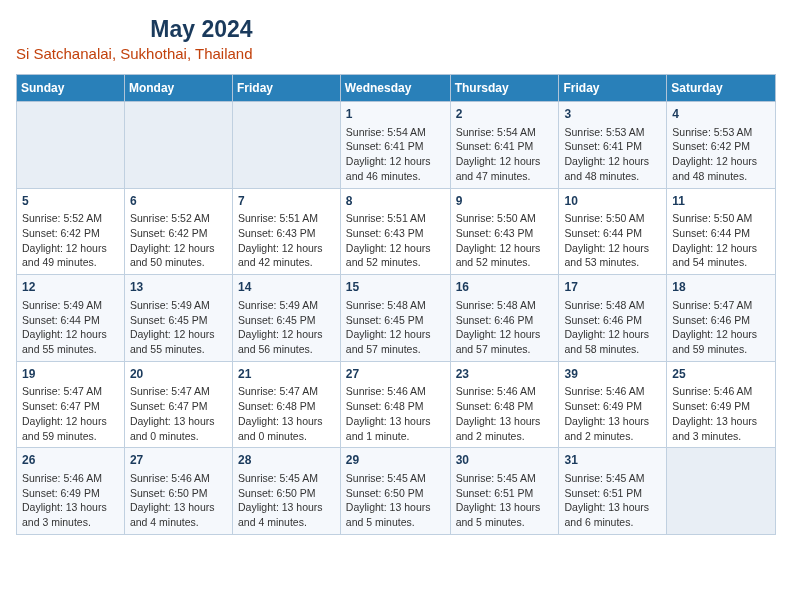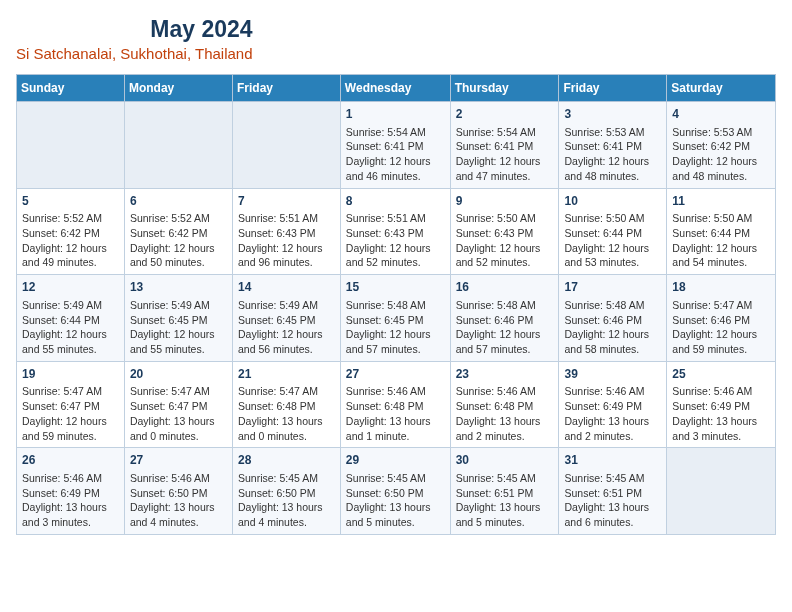--- a/index.html
+++ b/index.html
@@ -166,21 +166,21 @@
           <div>Sunrise: 5:52 AM</div>
           <div>Sunset: 6:42 PM</div>
           <div>Daylight: 12 hours</div>
           <div>and 50 minutes.</div>
         </td>
         <td>
           <span class="day-num">7</span>
           <div>Sunrise: 5:51 AM</div>
           <div>Sunset: 6:43 PM</div>
           <div>Daylight: 12 hours</div>
-          <div>and 96 minutes.</div>
+          <div>and 42 minutes.</div>
         </td>
         <td>
           <span class="day-num">8</span>
           <div>Sunrise: 5:51 AM</div>
           <div>Sunset: 6:43 PM</div>
           <div>Daylight: 12 hours</div>
           <div>and 52 minutes.</div>
         </td>
         <td>
           <span class="day-num">9</span>

